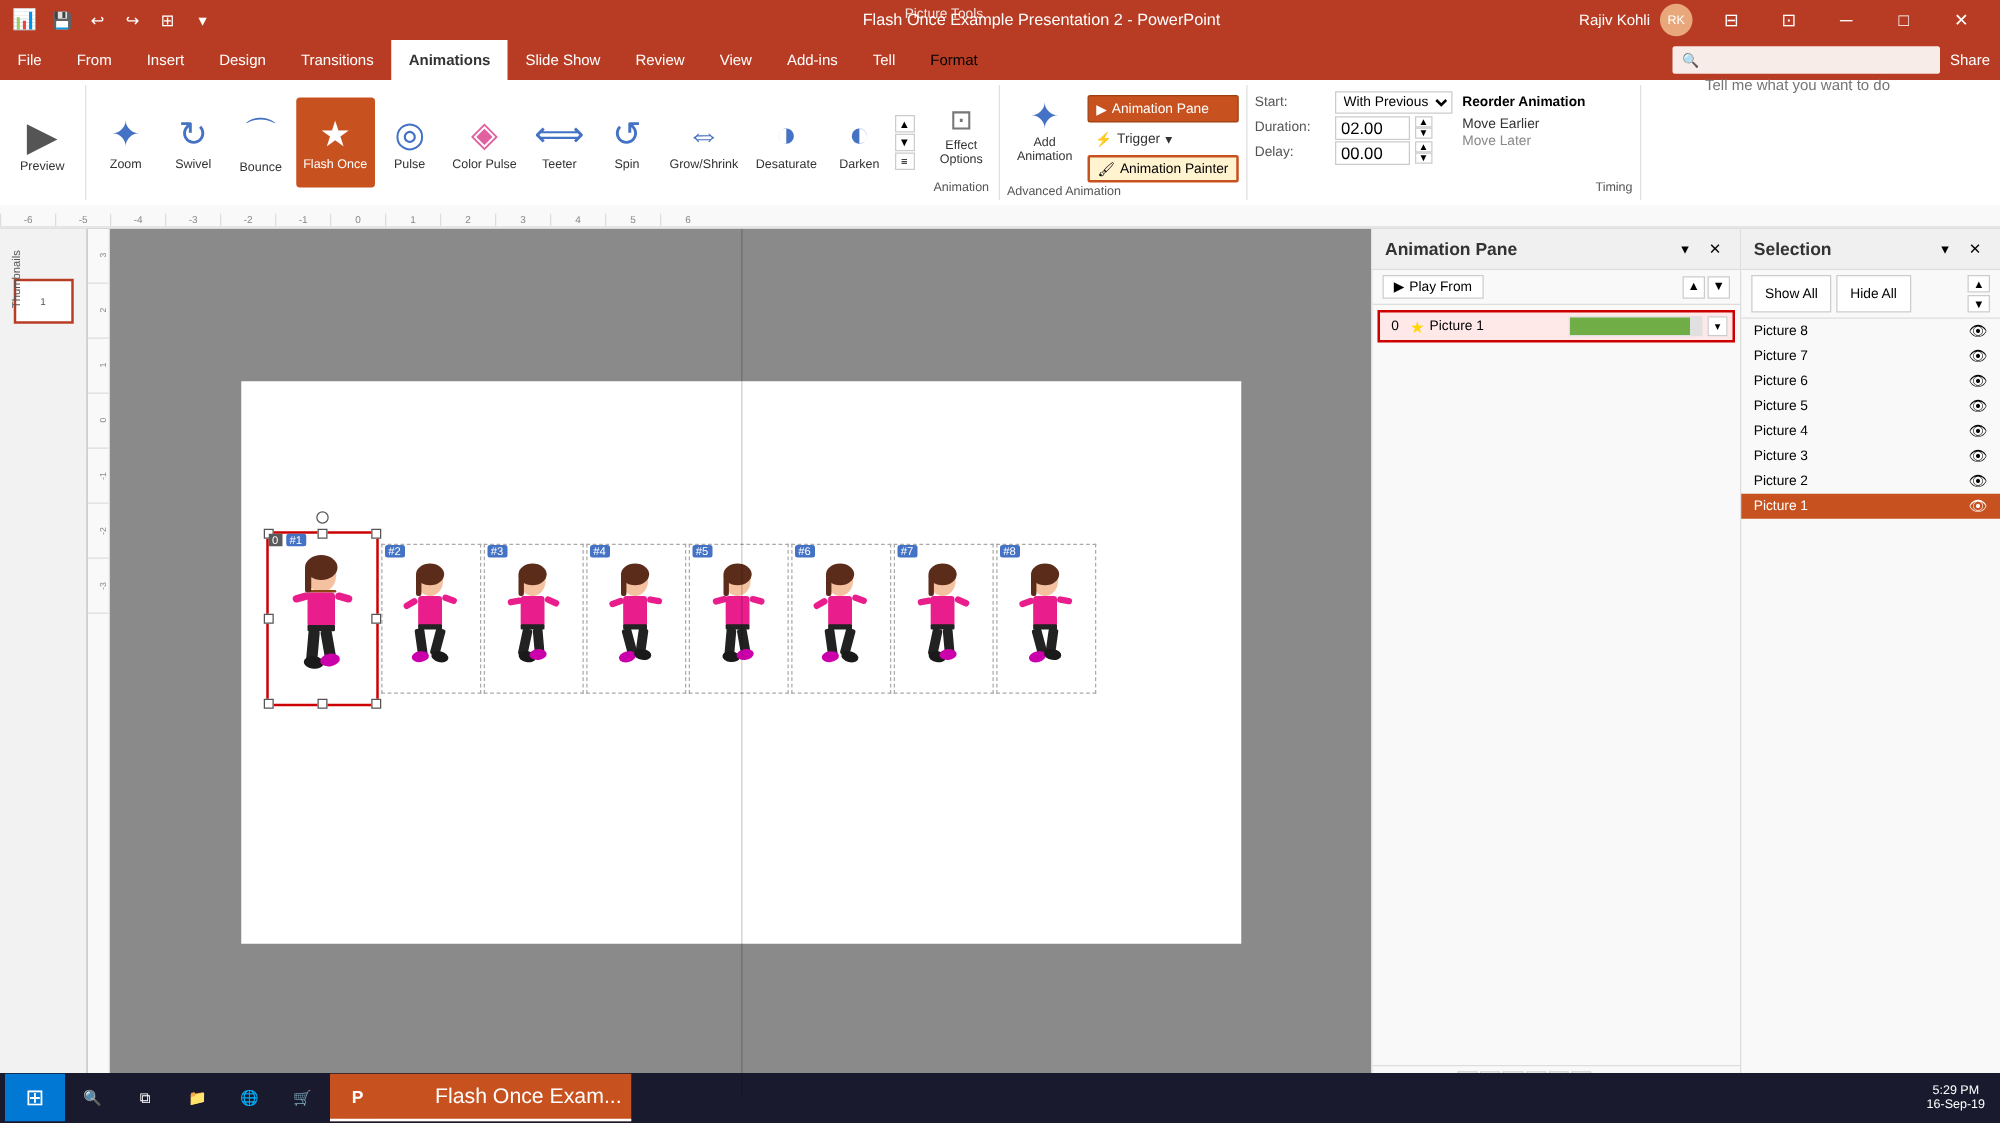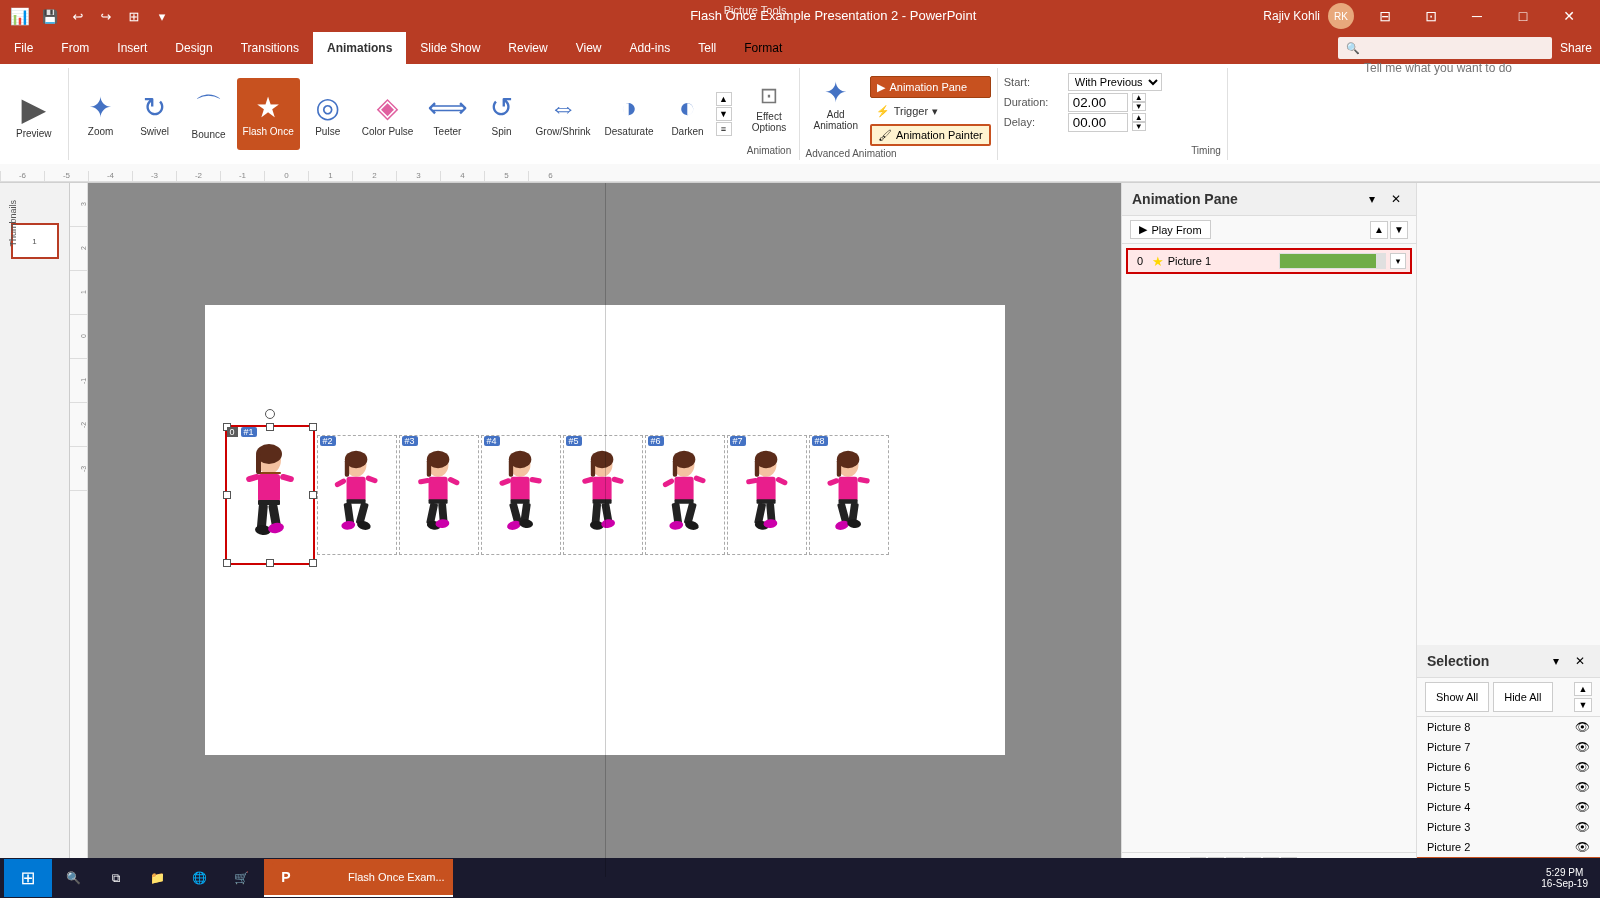--- a/index.html
+++ b/index.html
@@ -300,20 +300,25 @@
         <div class="timing-row">
           <span class="timing-label">Delay:</span>
           <input class="timing-value" type="text" value="00.00" style="">
           <div class="timing-arrows">
             <div class="t-arrow">▲</div>
             <div class="t-arrow">▼</div>
           </div>
         </div>
       </div>
 
+      <div class="reorder-section">
+        <div style="font-size:11px;font-weight:600;margin-bottom:4px;">Reorder Animation</div>
+        <div class="reorder-btn active">Move Earlier</div>
+        <div class="reorder-btn">Move Later</div>
+      </div>
       <div class="ribbon-group-label">Timing</div>
     </div>
   </div>
 
   <div class="ruler-marks">
     <div class="ruler-mark">-6</div>
     <div class="ruler-mark">-5</div>
     <div class="ruler-mark">-4</div>
     <div class="ruler-mark">-3</div>
     <div class="ruler-mark">-2</div>
@@ -562,21 +567,21 @@
             <span style="padding:0 4px;border:1px solid #ccc;background:white;font-size:11px;">0</span>
             <span style="padding:0 4px;border:1px solid #ccc;background:white;font-size:11px;">2</span>
             <span style="padding:0 4px;border:1px solid #ccc;background:white;font-size:11px;">4</span>
             <span style="padding:0 4px;border:1px solid #ccc;background:white;font-size:11px;">6</span>
             <div style="width:16px;height:16px;border:1px solid #ccc;background:white;display:flex;align-items:center;justify-content:center;font-size:9px;cursor:pointer;">▶</div>
           </div>
         </div>
       </div>
     </div>
 
-    <div class="selection-pane" style="width:184px;justify-content:flex-end;">
+    <div class="selection-pane" style="width:208px;">
       <div class="selection-pane-header">
         <span class="selection-pane-title">Selection</span>
         <div class="sel-controls">
           <button class="pane-ctrl-btn">▾</button>
           <button class="pane-ctrl-btn">✕</button>
         </div>
       </div>
       <div class="sel-btn-row">
         <button class="sel-btn">Show All</button>
         <button class="sel-btn">Hide All</button>
@@ -656,19 +661,19 @@
 
 <div class="taskbar">
   <div class="start-btn">⊞</div>
   <div class="taskbar-btn" style="color:white;">🔍</div>
   <div class="taskbar-btn" style="color:white;">⧉</div>
   <div class="taskbar-btn" style="color:#f0c040;">📁</div>
   <div class="taskbar-btn" style="color:#3ba5f5;">🌐</div>
   <div class="taskbar-btn" style="color:#00b4d8;">🛒</div>
   <div style="display:flex;align-items:center;background:#c7511f;padding:0 8px;height:38px;border-bottom:2px solid white;cursor:pointer;">
     <div class="ppt-icon">P</div>
-    <span style="color:white;font-size:11px;margin-left:6px;padding-left:42px;">Flash Once Exam...</span>
+    <span style="color:white;font-size:17px;margin-left:6px;padding-left:42px;">Flash Once Exam...</span>
   </div>
   <div class="taskbar-time">
     <span>5:29 PM</span>
     <span>16-Sep-19</span>
   </div>
 </div>
 
 </body></html>

